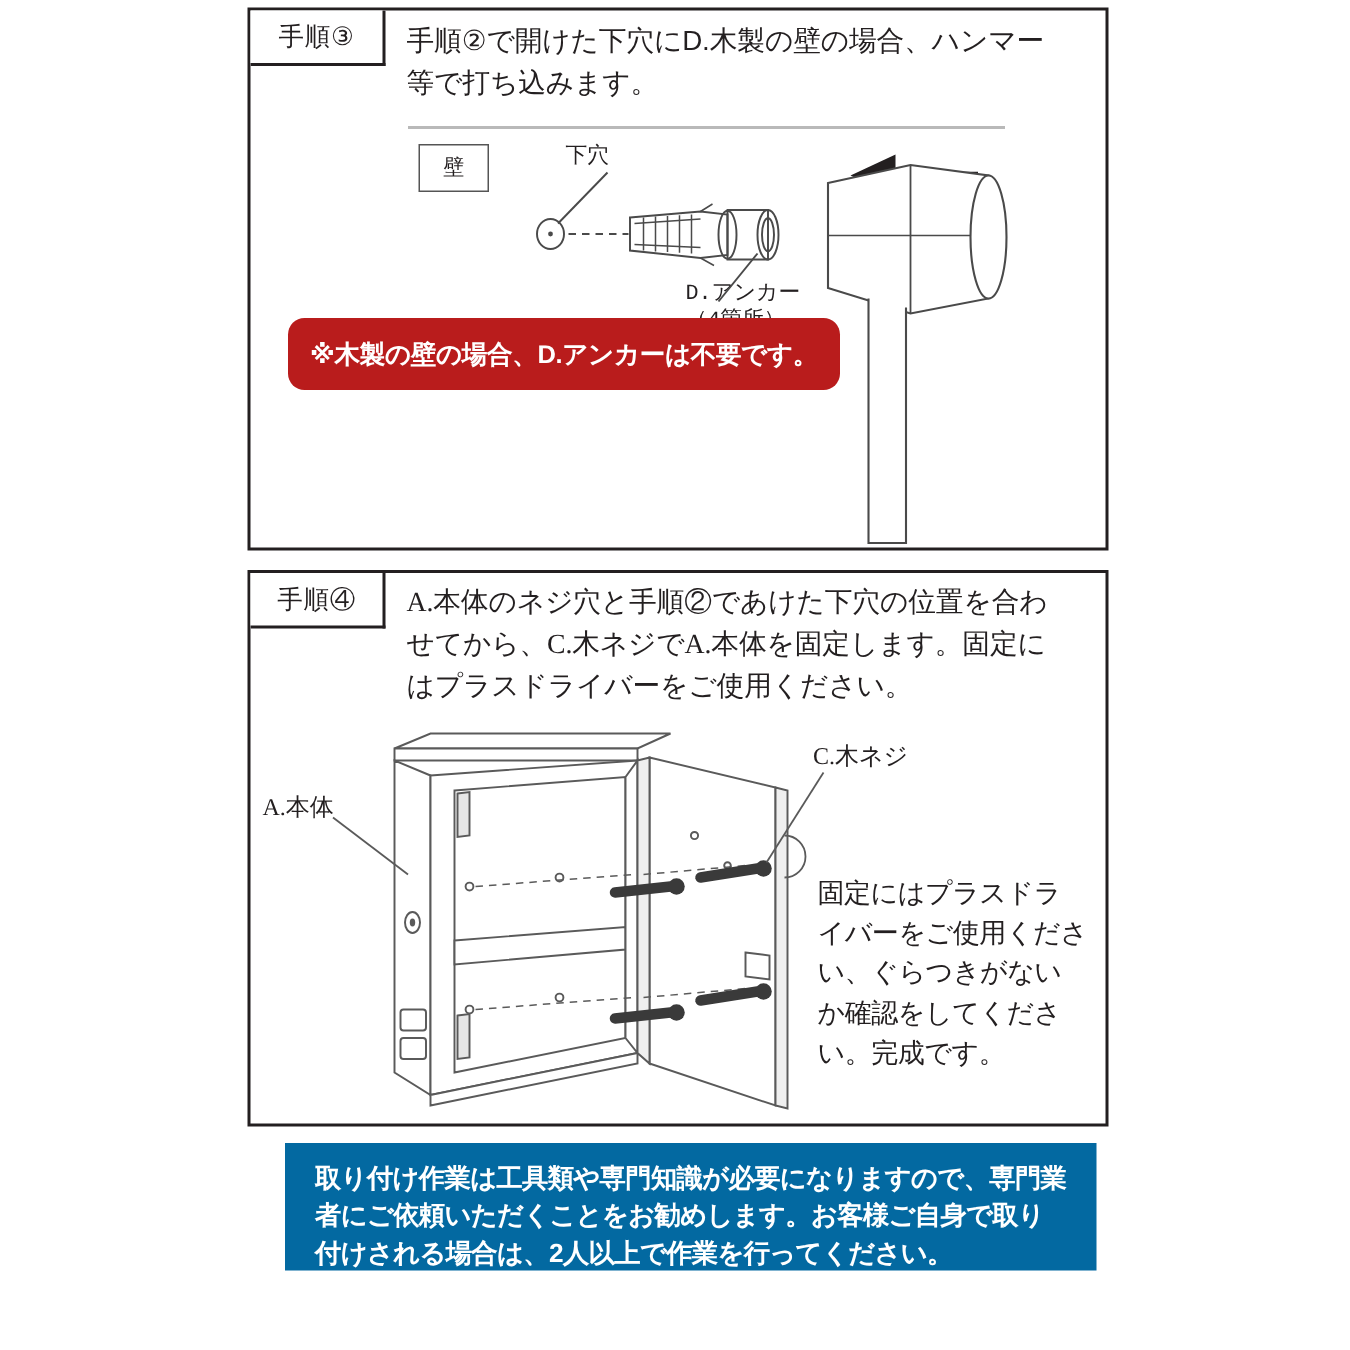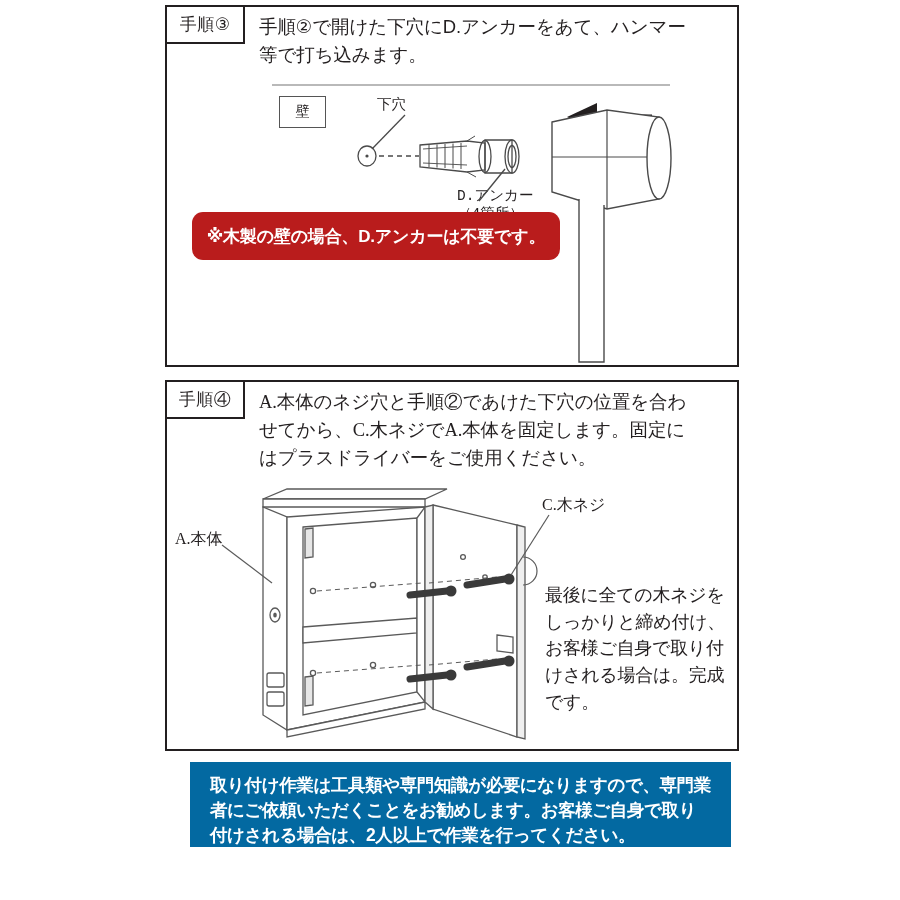--- a/index.html
+++ b/index.html
@@ -35,21 +35,21 @@
   .step-head {
     position: absolute;
     left: 0; top: 0;
     display: flex;
     align-items: flex-start;
   }
   .step-tag {
     box-sizing: border-box;
     border-right: 2px solid #231f20;
     border-bottom: 2px solid #231f20;
-    width: 78px;
+    width: 90px;
     height: 37px;
     display: flex;
     align-items: center;
     justify-content: center;
     font-size: 17px;
     letter-spacing: 0.5px;
     color: #231f20;
     background: #fff;
   }
   .step-body {
@@ -156,21 +156,21 @@
 </head>
 <body>
 
 <div class="page">
 
   <div class="panel" id="panel-step3">
 
     <div class="step-head">
       <div class="step-tag">手順③</div>
       <div class="step-body">
-        <p>手順②で開けた下穴にD.アンカーをあて、ハンマー等で打ち込みます。</p>
+        <p>手順②で開けた下穴にD.木製の壁の場合、ハンマー等で打ち込みます。</p>
       </div>
     </div>
 
     <div id="fig3">
 
       <div class="hr-light"></div>
 
       <div class="wall-box">壁</div>
 
       <div class="fig-label" id="lbl-shitaana">下穴</div>
@@ -232,21 +232,21 @@
         <p>A.本体のネジ穴と手順②であけた下穴の位置を合わせてから、C.木ネジでA.本体を固定します。固定にはプラスドライバーをご使用ください。</p>
       </div>
     </div>
 
     <div id="fig4">
 
       <div class="fig-label" id="lbl-honbody">A.本体</div>
       <div class="fig-label" id="lbl-kineji">C.木ネジ</div>
 
       <div class="side-text">
-        <p>最後に全ての木ネジをしっかりと締め付け、お客様ご自身で取り付けされる場合は。完成です。</p>
+        <p>固定にはプラスドライバーをご使用ください、ぐらつきがないか確認をしてください。完成です。</p>
       </div>
 
       <svg width="570" height="262" style="position:absolute;left:0;top:0;">
         <g fill="#ffffff" stroke="#5a5a5a" stroke-width="1.3">
 
           <path d="M96 12 L120 2 L280 2 L258 12 Z"></path>
           <path d="M96 12 L258 12 L258 20 L96 20 Z"></path>
 
           <path d="M96 20 L96 228 L120 243 L120 30 Z"></path>
 

